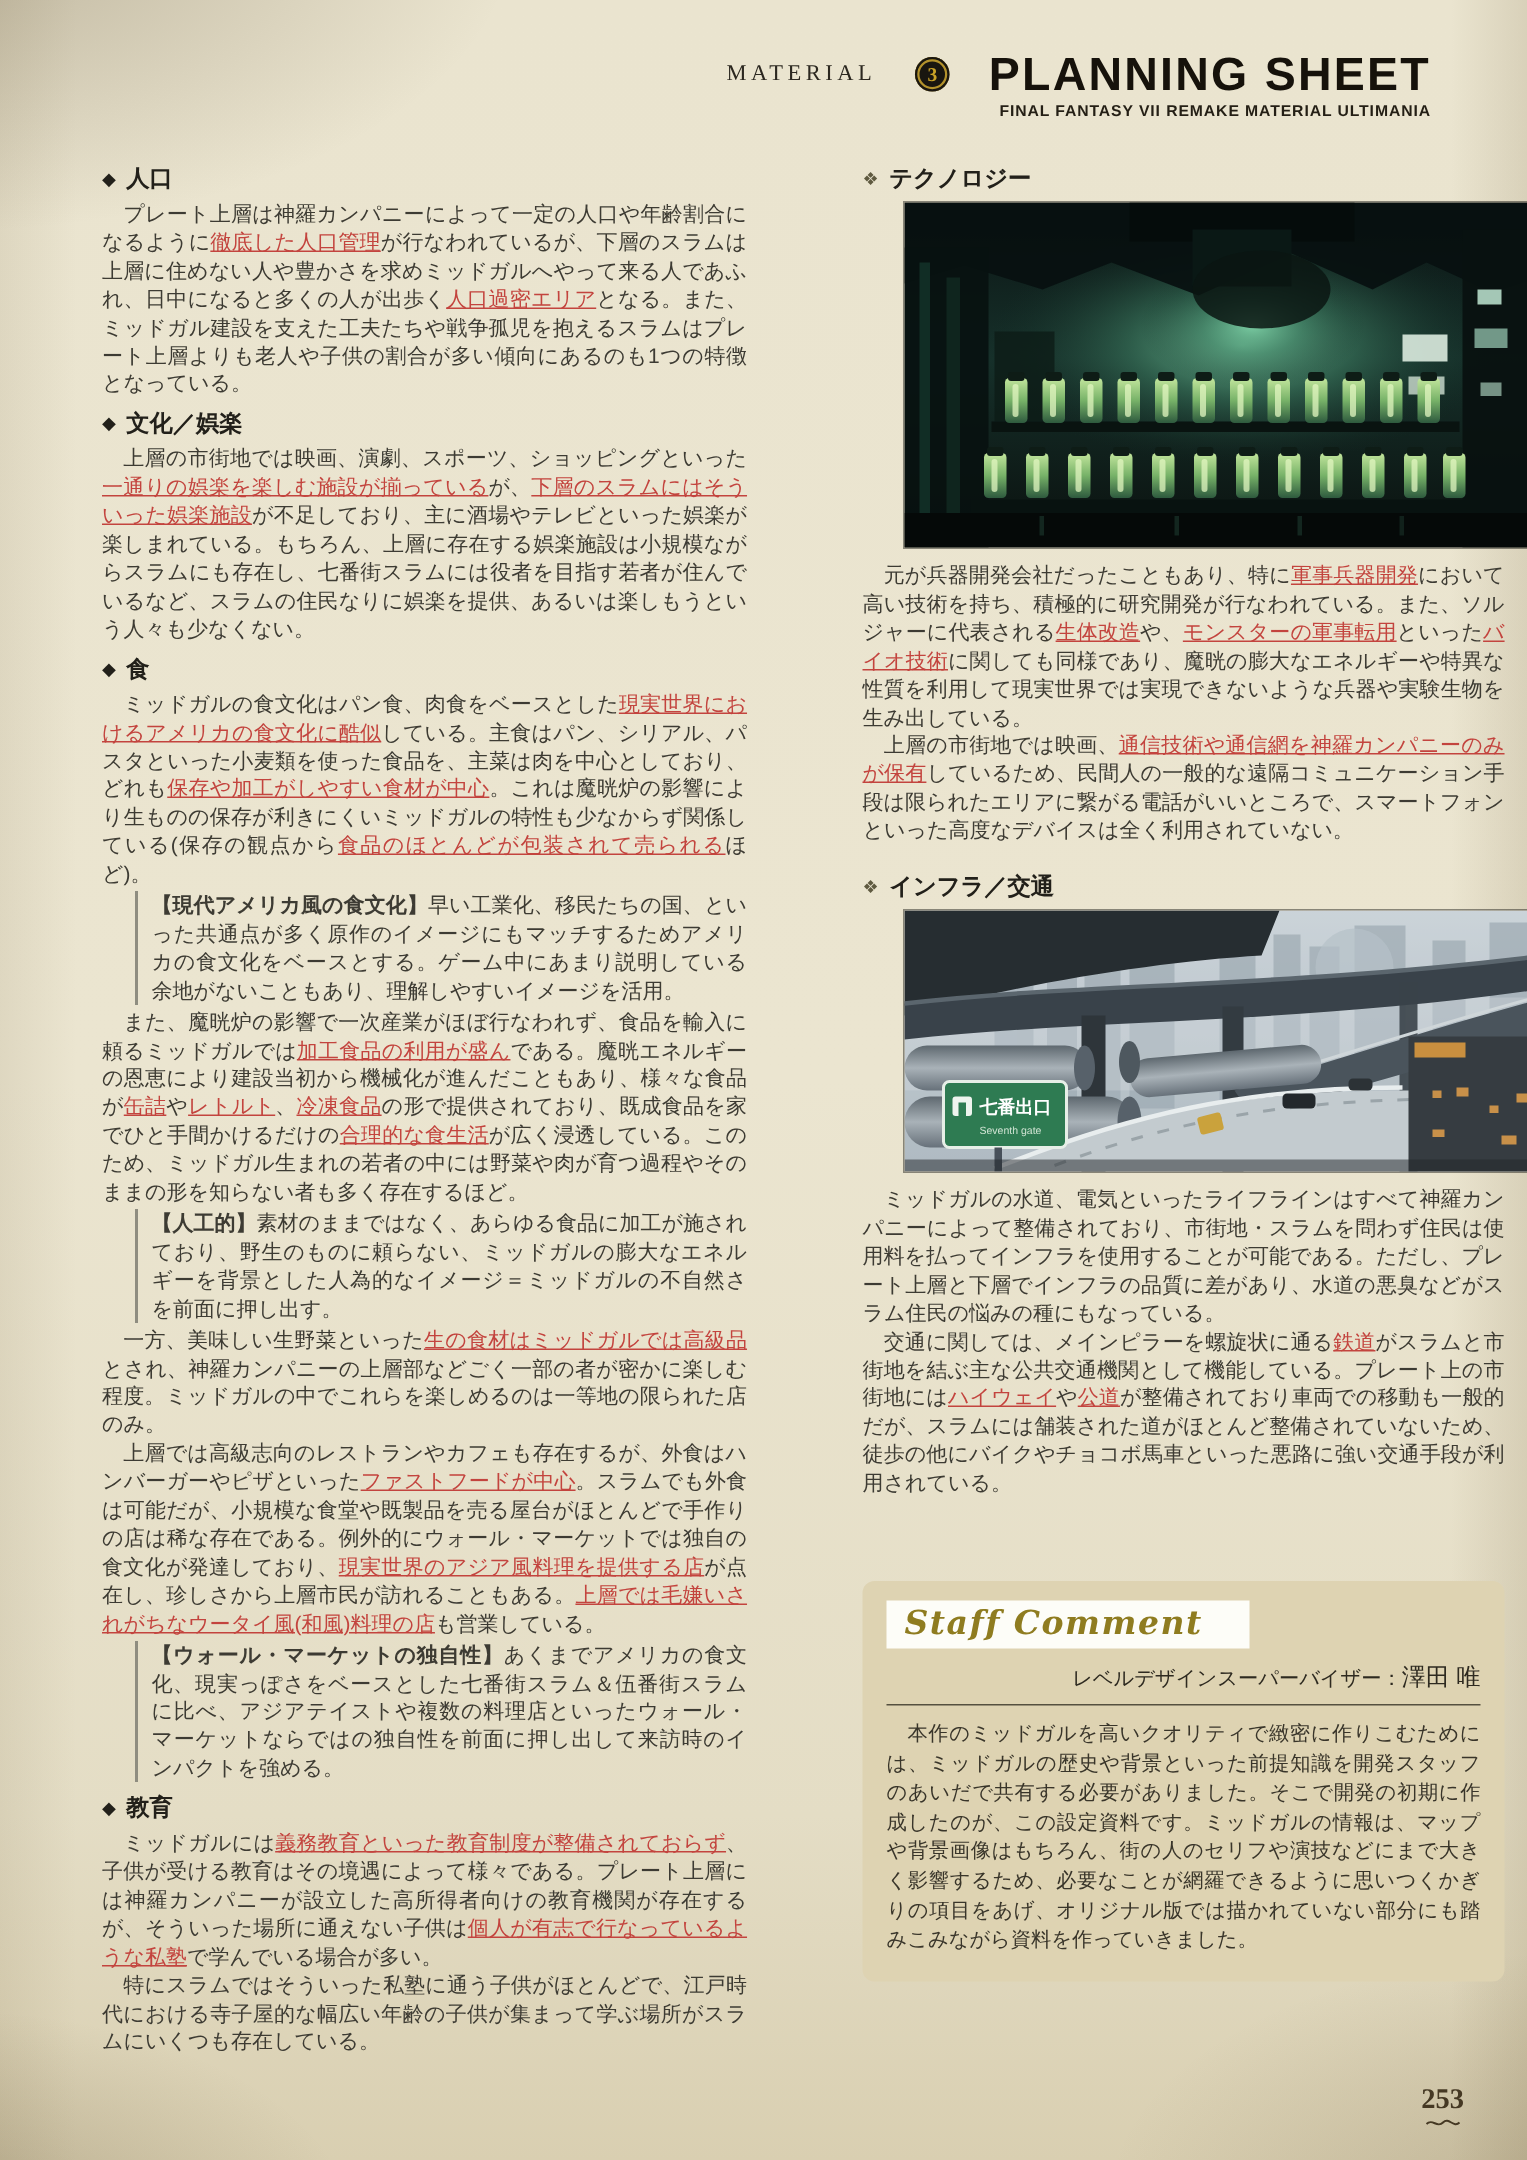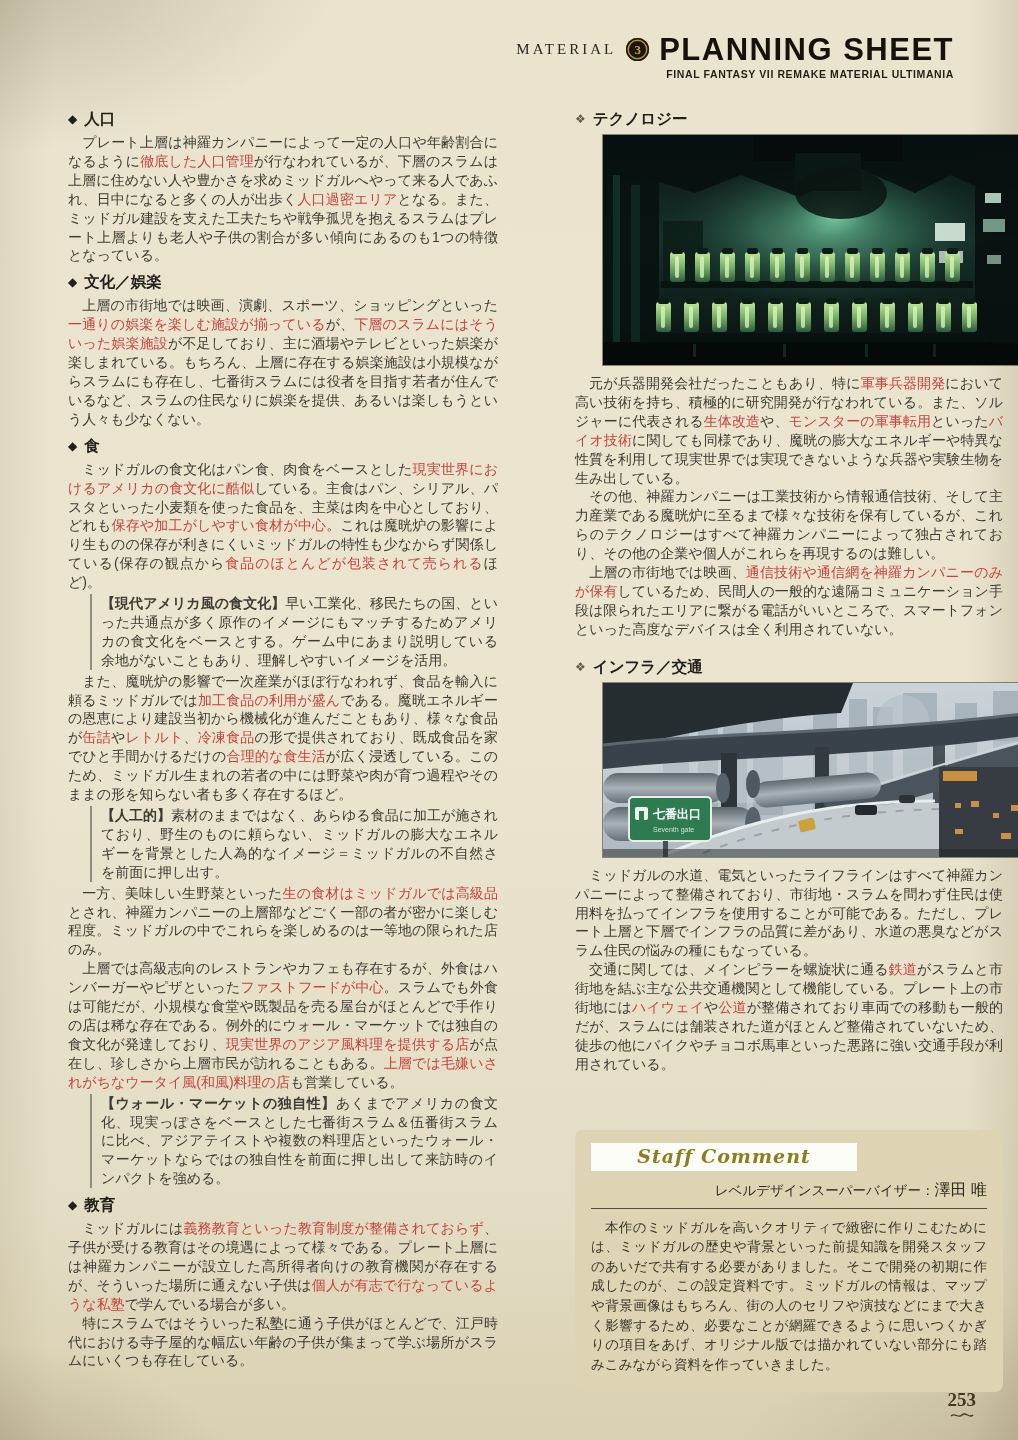--- a/index.html
+++ b/index.html
@@ -9,43 +9,43 @@
     background:
       radial-gradient(ellipse 620px 320px at -4% -3%, rgba(88,72,42,.30), rgba(88,72,42,0) 62%),
       radial-gradient(ellipse 520px 280px at 103% 102%, rgba(88,72,42,.20), rgba(88,72,42,0) 60%),
       radial-gradient(ellipse 460px 240px at -4% 103%, rgba(88,72,42,.26), rgba(88,72,42,0) 60%),
       linear-gradient(90deg, rgba(110,92,55,.10), rgba(110,92,55,0) 5%, rgba(110,92,55,0) 95%, rgba(110,92,55,.14)),
       linear-gradient(180deg,#eae4cf 0%,#ebe5d0 50%,#e4ddc5 84%,#d9cfb1 100%);
   }
   
   .header{position:absolute;top:34px;right:64px;text-align:right;}
   .hline{position:absolute;top:0;right:0;left:0;height:0;}
-  .material-row{display:flex;align-items:center;justify-content:flex-end;gap:10px;}
+  .material-row{display:flex;align-items:center;justify-content:flex-end;gap:26px;}
   .material-label{font-family:"Liberation Serif","DejaVu Serif",serif;font-size:15px;letter-spacing:3px;color:#2c2820;}
   .badge{width:23px;height:23px;border-radius:50%;background:#191610;color:#c9a227;display:flex;align-items:center;justify-content:center;
          font-weight:bold;font-size:13px;font-family:"Liberation Serif",serif;box-shadow:inset 0 0 0 1.5px #191610, inset 0 0 0 3px #b3922c;}
   .ptitle{font-size:31px;font-weight:bold;letter-spacing:1.5px;color:#16120b;line-height:1;}
   .psub{font-size:10.5px;font-weight:bold;letter-spacing:.6px;color:#241f15;margin-top:3px;}
   
   .col-left{position:absolute;left:68px;top:102px;width:430px;}
   .col-right{position:absolute;left:527px;top:102px;width:428px;margin-left:48px;}
   .sec-h{font-size:15.5px;font-weight:bold;color:#22201a;margin:7px 0 3px;}
   .sec-h .dia{margin-right:7px;font-size:12px;vertical-align:1px;color:#22201a;}
   .sub-h .dia{color:#5f5a40;}
   .p{font-size:14px;line-height:18.9px;text-align:justify;margin:0;}
   .note{font-size:14px;line-height:18.9px;text-align:justify;margin:2px 0 2px 22px;padding-left:9px;border-left:2px solid #8f8d80;}
-  .red{color:#c3443e;}
+  .red{color:#c3443e;text-decoration:underline;}
   .b{font-weight:bold;}
   figure{margin:5px 0 9px;padding-left:28px;}
   figure svg{display:block;outline:1px solid rgba(15,15,10,.45);}
   
   .staff{margin-top:56px;background:#ded3b2;border-radius:8px;padding:13px 16px 18px;}
-  .staff-label{display:inline-block;background:#fdfdf8;width:218px;padding:2px 24px 4px;
+  .staff-label{display:inline-block;background:#fdfdf8;width:218px;padding:2px 12px 4px;
                font-family:"DejaVu Serif","Liberation Serif",serif;font-style:italic;font-weight:bold;
-               font-size:19px;color:#8f7c20;letter-spacing:1px;text-align:center;}
+               font-size:22px;color:#8f7c20;letter-spacing:1px;}
   .staff-credit{text-align:right;font-size:13.5px;color:#2e2a20;margin-top:9px;}
   .staff-credit .name{font-weight:normal;font-size:16px;}
   .staff-rule{border:0;border-top:1px solid #55503f;margin:7px 0 9px;}
   .staff-body{font-size:13.5px;line-height:19.6px;text-align:justify;color:#39352a;margin:0;}
   
   .page-num{position:absolute;right:42px;bottom:20px;text-align:center;
             font-family:"Liberation Serif","DejaVu Serif",serif;font-weight:bold;font-size:19px;color:#453823;}
   .page-num svg{display:block;margin:0 auto;}
 </style>
 </head>
@@ -171,21 +171,20 @@
           <use href="#tank" x="358" y="162"></use>
         <rect y="207" width="428" height="23" fill="#050908"></rect>
         <rect x="90" y="209" width="3" height="13" fill="#1d3a2e" opacity="0.6"></rect>
         <rect x="180" y="209" width="3" height="13" fill="#1d3a2e" opacity="0.6"></rect>
         <rect x="262" y="209" width="3" height="13" fill="#1d3a2e" opacity="0.6"></rect>
         <rect x="330" y="209" width="3" height="13" fill="#1d3a2e" opacity="0.5"></rect>
       </svg>
     </figure>
 
     <p class="p"><span>　元が兵器開発会社だったこともあり、特に</span><span class="red">軍事兵器開発</span><span>において高い技術を持ち、積極的に研究開発が行なわれている。また、ソルジャーに代表される</span><span class="red">生体改造</span><span>や、</span><span class="red">モンスターの軍事転用</span><span>といった</span><span class="red">バイオ技術</span><span>に関しても同様であり、魔晄の膨大なエネルギーや特異な性質を利用して現実世界では実現できないような兵器や実験生物を生み出している。</span></p>
-    <p class="p"><span>　その他、神羅カンパニーは工業技術から情報通信技術、そして主力産業である魔晄炉に至るまで様々な技術を保有しているが、これらのテクノロジーはすべて神羅カンパニーによって独占されており、その他の企業や個人がこれらを再現するのは難しい。</span></p>
     <p class="p"><span>　上層の市街地では映画、</span><span class="red">通信技術や通信網を神羅カンパニーのみが保有</span><span>しているため、民間人の一般的な遠隔コミュニケーション手段は限られたエリアに繋がる電話がいいところで、スマートフォンといった高度なデバイスは全く利用されていない。</span></p>
 
     <h3 class="sec-h sub-h" style="margin-top:18px">
       <span class="dia">❖</span><span>インフラ／交通</span>
     </h3>
 
     <figure>
       <svg width="428" height="174" viewBox="0 0 428 174">
         <defs>
           <linearGradient id="sky" x1="0" y1="0" x2="0" y2="1">

